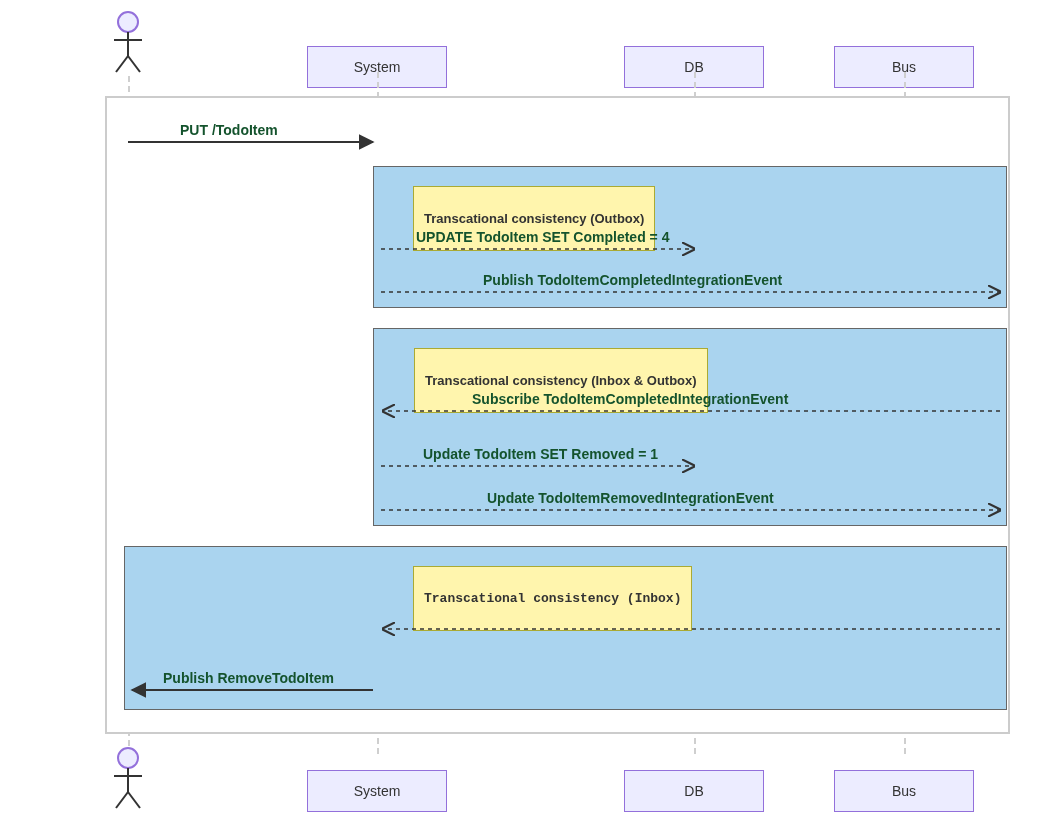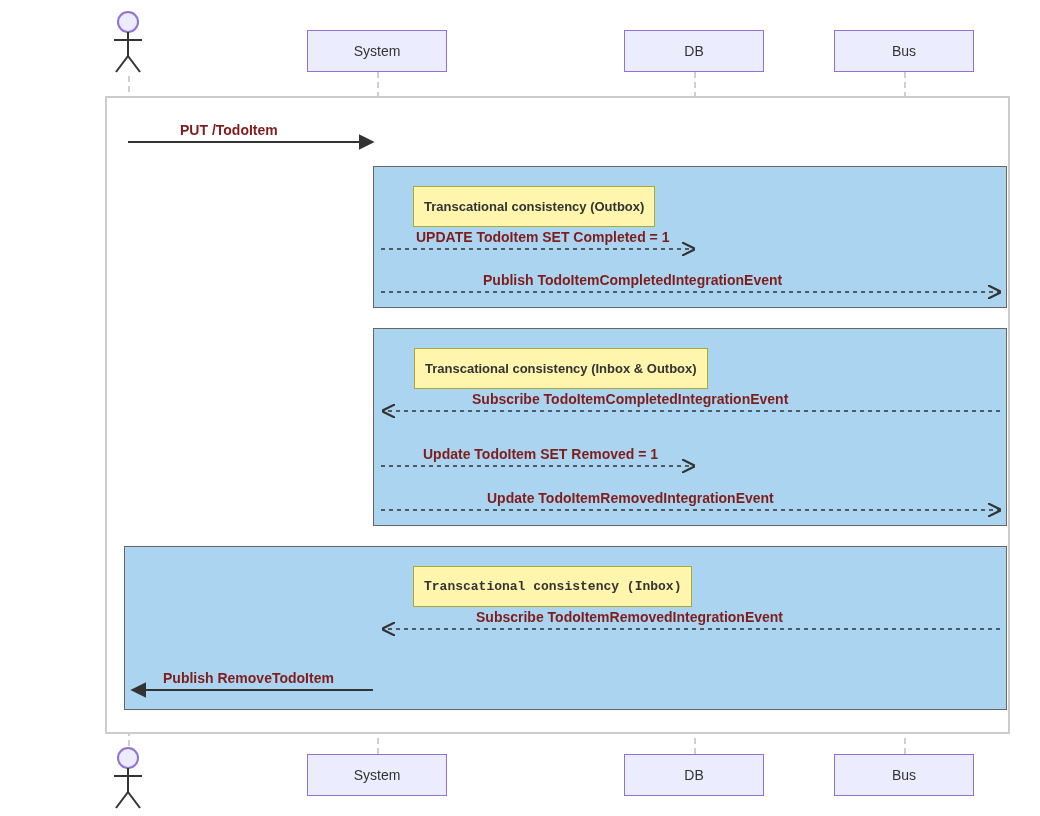--- a/index.html
+++ b/index.html
@@ -19,20 +19,21 @@
     position: absolute;
     width: 140px;
     height: 42px;
     background: #ECECFF;
     border: 1px solid #9370DB;
     display: flex;
     align-items: center;
     justify-content: center;
     font-size: 14px;
     box-sizing: border-box;
+    margin-top: 16px;
   }
   
   .actor-svg {
     position: absolute;
   }
   
   .lifeline {
     position: absolute;
     width: 0;
     border-left: 2px dashed #cfcfcf;
@@ -51,29 +52,29 @@
     border: 1px solid #666;
     box-sizing: border-box;
   }
   
   .note {
     position: absolute;
     background: #fff5ad;
     border: 1px solid #aaaa33;
     font-size: 13px;
     font-weight: bold;
-    padding: 12px 10px;
+    padding: 24px 10px;
     box-sizing: border-box;
   }
   
   .msg {
     position: absolute;
     font-size: 14px;
     font-weight: bold;
-    color: #7f1d1d;
+    color: #14532d;
     white-space: nowrap;
   }
   
   .arrows {
     position: absolute;
     left: 0; top: 0;
     pointer-events: none;
   }
 </style>
 </head>
@@ -133,26 +134,25 @@
   <div class="note" style="left:404px; top:338px;">
     <span>Transcational consistency (Inbox &amp; Outbox)</span>
   </div>
 
   <div class="region" style="left:114px; top:536px; width:883px; height:164px;"></div>
   <div class="note" style="left:403px; top:556px;font-family:Liberation Mono, monospace;">
     <span>Transcational consistency (Inbox)</span>
   </div>
 
   <div class="msg" style="left:170px; top:112px;">PUT /TodoItem</div>
-  <div class="msg" style="left:406px; top:219px;">UPDATE TodoItem SET Completed = 1</div>
+  <div class="msg" style="left:406px; top:219px;">UPDATE TodoItem SET Completed = 4</div>
   <div class="msg" style="left:462px; top:381px;">Subscribe TodoItemCompletedIntegrationEvent</div>
   <div class="msg" style="left:473px; top:262px;">Publish TodoItemCompletedIntegrationEvent</div>
   <div class="msg" style="left:413px; top:436px;text-align:right;">Update TodoItem SET Removed = 1</div>
   <div class="msg" style="left:477px; top:480px;">Update TodoItemRemovedIntegrationEvent</div>
-  <div class="msg" style="left:466px; top:599px;">Subscribe TodoItemRemovedIntegrationEvent</div>
   <div class="msg" style="left:153px; top:660px;">Publish RemoveTodoItem</div>
 
   <svg class="arrows" width="1020" height="796">
     <defs>
       <marker id="arrow-solid" viewBox="0 0 10 10" refX="9" refY="5" markerWidth="8" markerHeight="8" orient="auto-start-reverse">
         <path d="M 0 0 L 10 5 L 0 10 z" fill="#333"></path>
       </marker>
       <marker id="arrow-open" viewBox="0 0 10 10" refX="9" refY="5" markerWidth="9" markerHeight="9" orient="auto-start-reverse">
         <path d="M 0 0 L 10 5 L 0 10" fill="none" stroke="#333" stroke-width="1.6"></path>
       </marker>

